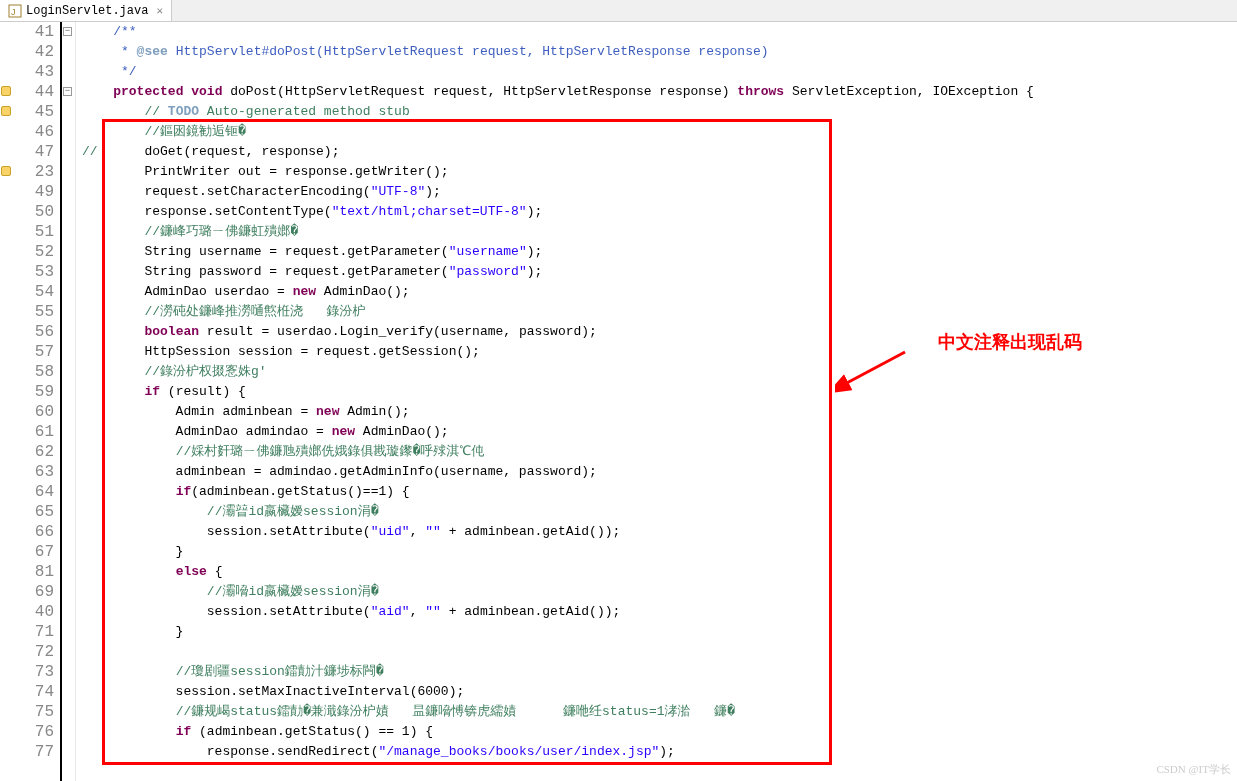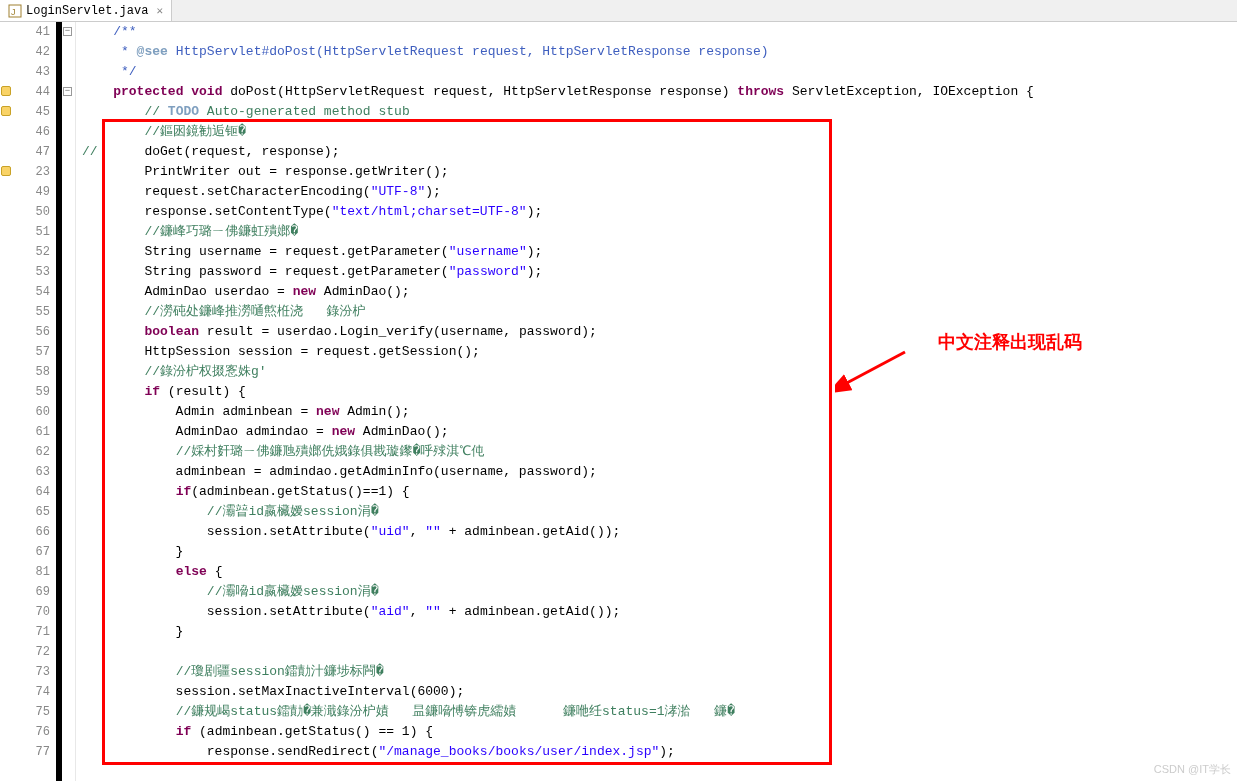--- a/index.html
+++ b/index.html
@@ -38,25 +38,25 @@
 }
 .editor-body {
   display: flex;
   height: 759px;
   overflow: hidden;
   position: relative;
 }
 .gutter {
   width: 46px;
   background: #fff;
-  border-right: 6px solid #000000;
+  border-right: 2px solid #000000;
   text-align: right;
   padding-right: 6px;
   color: #888;
-  font-size: 12px;
+  font-size: 16px;
   flex-shrink: 0;
 }
 .gutter-line {
   height: 20px;
   line-height: 20px;
   position: relative;
 }
 .marker-col {
   width: 16px;
   flex-shrink: 0;
@@ -130,21 +130,21 @@
   font-family: "Microsoft YaHei", sans-serif;
   font-size: 18px;
   padding-left: 26px;
 }
 .watermark {
   position: absolute;
   bottom: 4px;
   right: 6px;
   color: #ccc;
   font-size: 11px;
-  font-family: Liberation Sans, sans-serif;
+  font-family: Liberation Serif, serif;
 }
 svg.arrow { position: absolute; }
 </style>
 </head>
 <body>
 
 <div class="editor-tabs">
   <div class="tab">
     <span class="tab-icon">
       <svg width="14" height="14" viewBox="0 0 14 14">
@@ -226,21 +226,21 @@
       <div class="gutter-line">60</div>
       <div class="gutter-line">61</div>
       <div class="gutter-line">62</div>
       <div class="gutter-line">63</div>
       <div class="gutter-line">64</div>
       <div class="gutter-line">65</div>
       <div class="gutter-line">66</div>
       <div class="gutter-line">67</div>
       <div class="gutter-line">81</div>
       <div class="gutter-line">69</div>
-      <div class="gutter-line">70</div>
+      <div class="gutter-line">40</div>
       <div class="gutter-line">71</div>
       <div class="gutter-line">72</div>
       <div class="gutter-line">73</div>
       <div class="gutter-line">74</div>
       <div class="gutter-line">75</div>
       <div class="gutter-line">76</div>
       <div class="gutter-line">77</div>
     </div>
   <div class="folding-col" id="fold-col">
       <div class="fold-cell">

